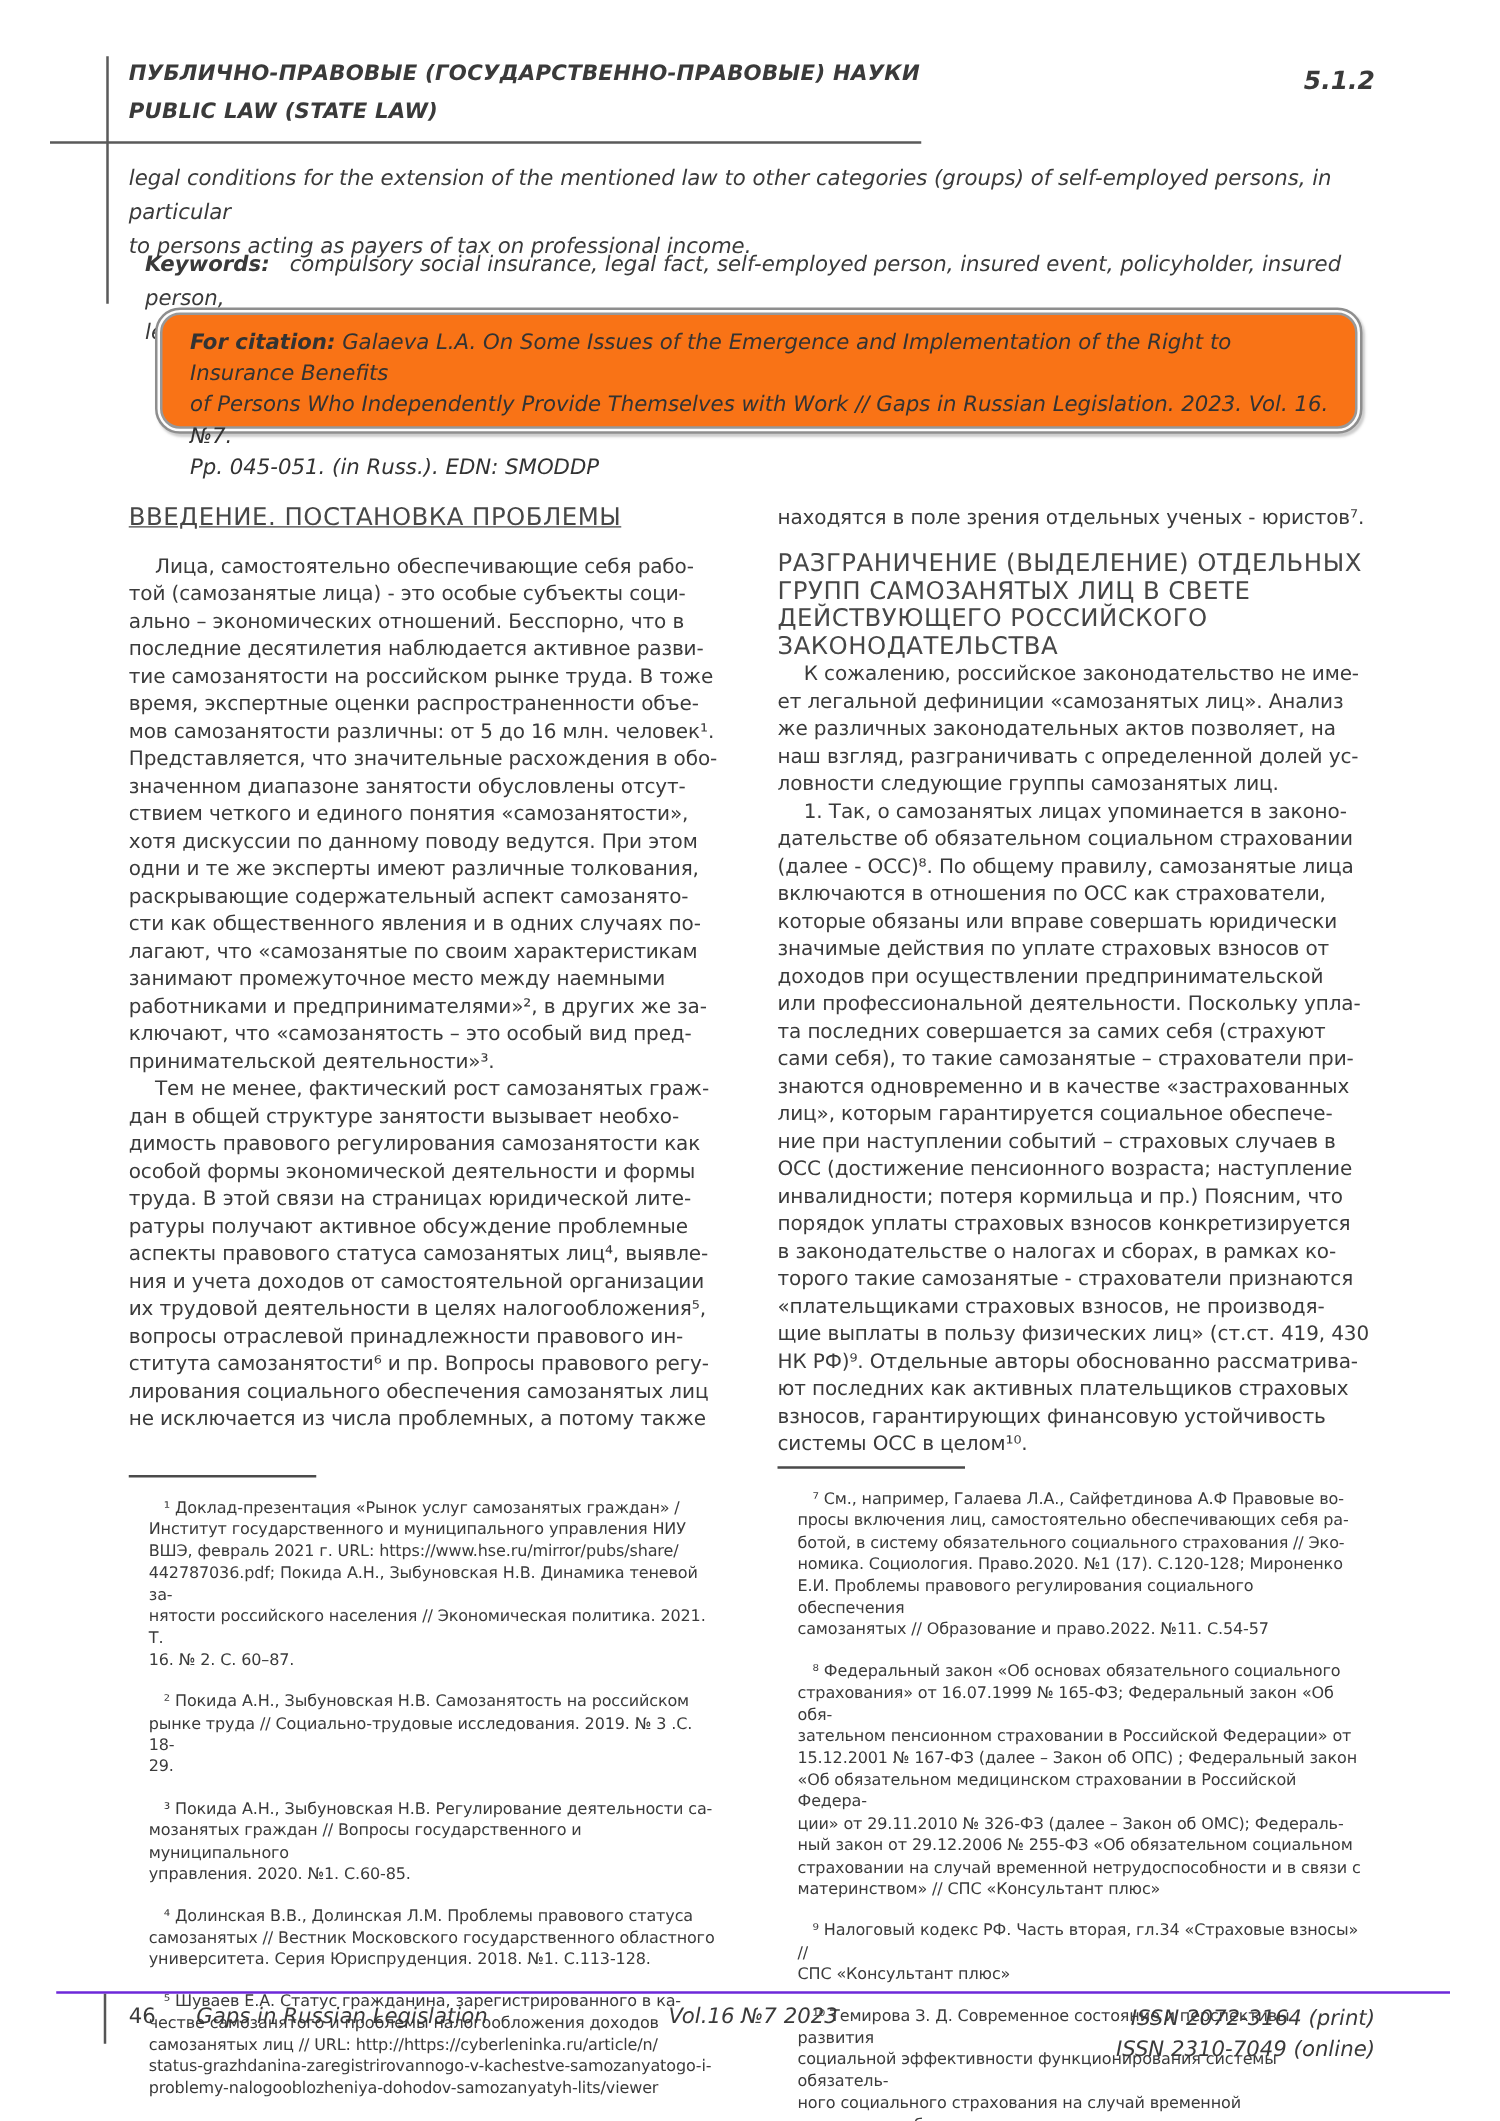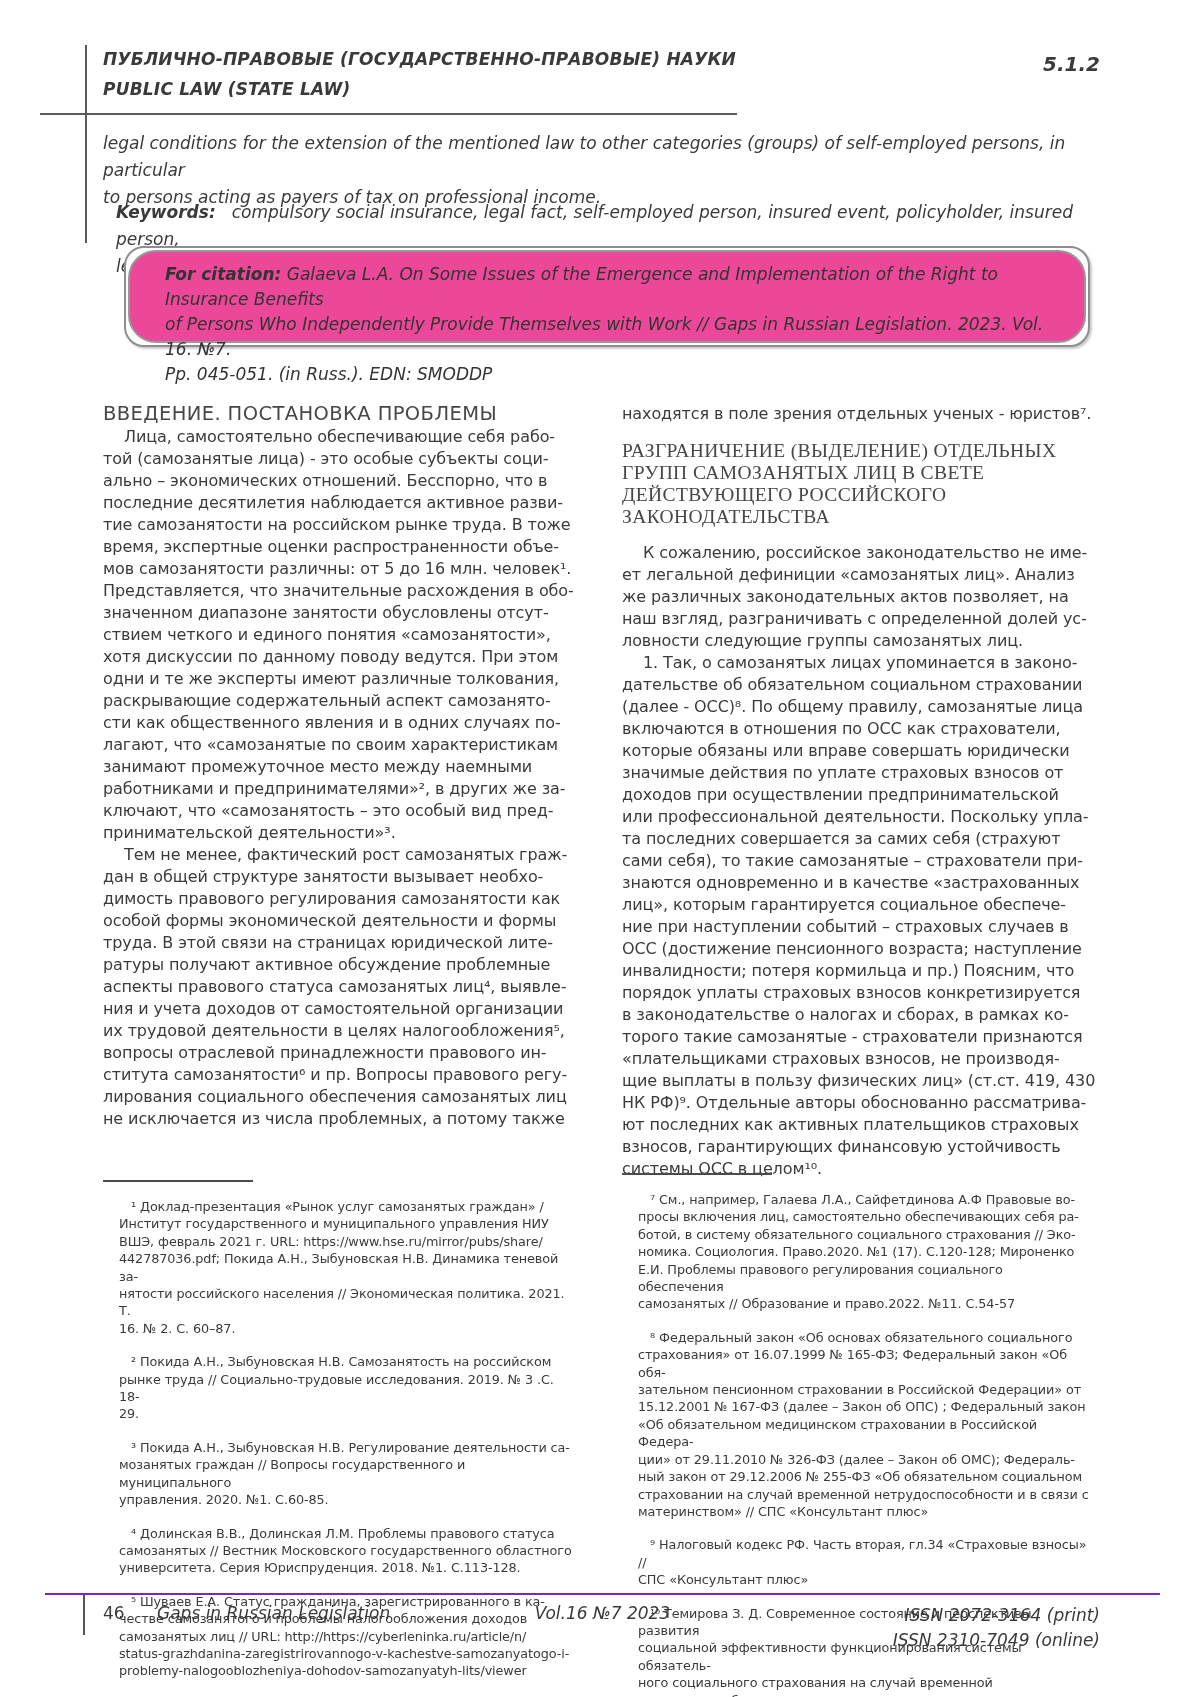--- a/index.html
+++ b/index.html
@@ -17,32 +17,32 @@
   .abstract{position:absolute;left:103px;top:130px;width:1000px;margin:0;font-size:17px;font-style:italic;
             line-height:27px;white-space:pre-line;color:#3a3a3a;}
   .keywords{position:absolute;left:103px;top:186px;width:1000px;margin:13px;font-size:17px;font-style:italic;
             line-height:27px;white-space:pre-line;color:#3a3a3a;}
   .keywords b{margin-right:16px;}
 
   
   .citation-outer{position:absolute;left:124px;top:246px;width:962px;height:97px;border:2px solid #8e8e8e;
                   border-radius:20px;background:#fdfdfd;box-shadow:2px 2px 2px rgba(110,110,110,.35);}
   .citation-inner{position:absolute;left:2px;top:2px;right:2px;bottom:2px;border:2px solid #989898;
-                  border-radius:28px;background:#ec4899;padding-left:13px;}
+                  border-radius:16px;background:#f97316;}
   .citation-inner p{margin:0;padding:10px 18px 0 22px;font-size:17px;font-style:italic;line-height:25px;
                     white-space:pre-line;color:#333;}
 
   
   .col{position:absolute;width:486px;}
   .col-left{left:103px;top:402px;}
   .col-right{left:622px;top:403px;}
   h2.sect{margin:0;font-size:19.5px;font-weight:normal;line-height:24px;letter-spacing:.4px;color:#474747;
           white-space:pre-line;}
-  .col-left h2.sect{}
-  .col-right h2.sect{margin-top:15px;margin-bottom:14px;line-height:22px;font-family:Liberation Serif, serif;}
+  .col-left h2.sect{margin-bottom:16px;text-decoration:underline;}
+  .col-right h2.sect{margin-top:15px;line-height:22px;}
   .body{margin:0;font-size:16px;line-height:22px;white-space:pre-line;letter-spacing:-.1px;color:#3b3b3b;}
   .indent{text-indent:21px;}
 
   
   .footnotes{position:absolute;width:486px;}
   .fn-left{left:103px;top:1180px;}
   .fn-right{left:622px;top:1173px;}
   .fnrule{width:150px;height:2px;background:#4a4a4a;margin-bottom:7px;}
   .fn{margin:16px;font-size:12.8px;line-height:17.4px;white-space:pre-line;text-indent:12px;
       letter-spacing:-.1px;color:#3b3b3b;}

